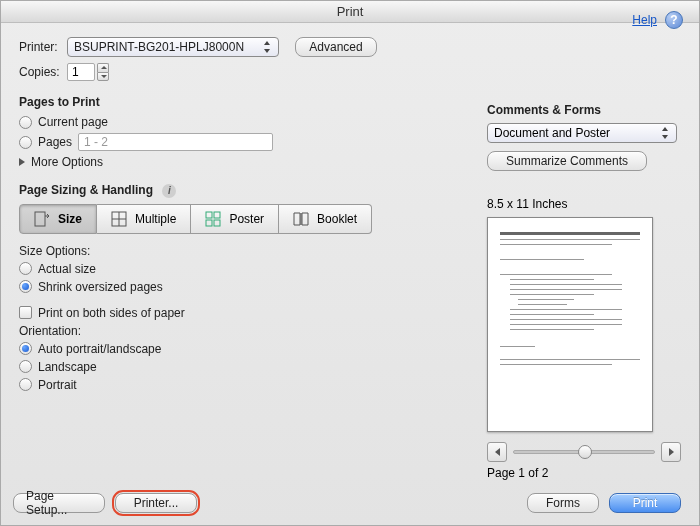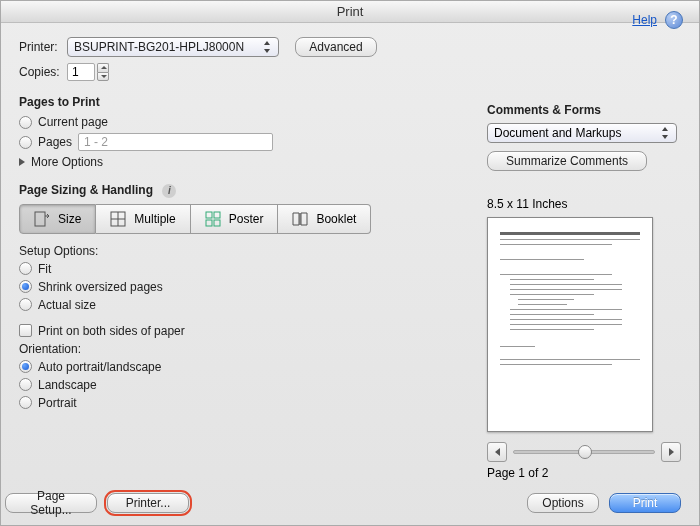--- a/index.html
+++ b/index.html
@@ -33,42 +33,42 @@
   .radio, .check { width:13px; height:13px; border:1px solid #888; background:linear-gradient(#fff,#e4e4e4); margin-right:6px; position:relative; box-shadow:inset 0 1px 0 rgba(255,255,255,0.7); }
   .radio { border-radius:50%; }
   .radio.selected::after { content:""; position:absolute; top:2px; left:2px; width:7px; height:7px; border-radius:50%; background:radial-gradient(circle at 30% 30%, #6aa8ff, #1b5bd0); }
   .check { border-radius:2px; }
   .pageinput { width:195px; height:18px; border:1px solid #aaa; border-radius:2px; background:#fff; font-size:12px; padding:4px 5px; color:#999; margin-left:6px; }
   .disclosure { display:flex; align-items:center; font-size:12px; color:#222; margin-top:4px; }
   .triangle-r { width:0; height:0; border-top:4px solid transparent; border-bottom:4px solid transparent; border-left:6px solid #555; margin-right:6px; }
   .info-i { display:inline-flex; width:14px; height:14px; border-radius:50%; background:#cfcfcf; color:#555; font-size:10px; font-style:italic; align-items:center; justify-content:center; margin-left:6px; font-weight:bold; }
   .seggroup { display:flex; margin-top:6px; }
   .segbtn { display:flex; align-items:center; gap:8px; height:30px; border:1px solid #9a9a9a; padding:0 14px; font-size:12px; background:linear-gradient(#fafafa,#e3e3e3); }
-  .segbtn.first { border-radius:4px 0 0 4px; }
+  .segbtn.first { border-radius:4px 0 0 4px;font-weight:bold; }
   .segbtn.mid { border-left:none; }
   .segbtn.last { border-left:none; border-radius:0 4px 4px 0; }
   .segbtn.sel { background:linear-gradient(#d6d6d6,#c5c5c5); box-shadow:inset 0 1px 3px rgba(0,0,0,0.25); }
   .segicon { width:16px; height:16px; display:inline-block; }
   .subhead { font-size:12px; color:#222; margin:10px 0 4px 0; }
   .right-col { position:absolute; top:80px; right:18px; width:194px; }
   .preview-box { width:166px; height:215px; border:1px solid #888; background:#fff; margin-top:6px; box-shadow:0 1px 2px rgba(0,0,0,0.25); position:relative; overflow:hidden; padding:10px 12px; }
   .preview-box .skel { height:2px; background:#666; margin:4px 0; }
   .preview-box .skel.short { width:60%; }
   .preview-box .skel.med { width:80%; }
   .preview-box .skel.full { width:100%; }
   .preview-box .skel.thin { height:1px; background:#999; }
   .preview-box .indent { margin-left:10px; }
   .slider-row { display:flex; align-items:center; gap:6px; margin:10px 0 4px 0; }
   .sqbtn { width:20px; height:20px; border:1px solid #9a9a9a; border-radius:3px; background:linear-gradient(#fafafa,#e0e0e0); display:flex; align-items:center; justify-content:center; font-size:10px; color:#333; }
   .sqbtn .tri-l { width:0;height:0;border-top:4px solid transparent;border-bottom:4px solid transparent;border-right:5px solid #555; }
   .sqbtn .tri-r { width:0;height:0;border-top:4px solid transparent;border-bottom:4px solid transparent;border-left:5px solid #555; }
   .slider { flex:1; height:4px; background:#c7c7c7; border-radius:2px; position:relative; border:1px solid #aaa; }
   .slider .thumb { position:absolute; left:46%; top:-6px; width:14px; height:14px; border-radius:50%; background:linear-gradient(#fff,#dcdcdc); border:1px solid #888; }
   .page-ind { font-size:12px; margin-top:2px; }
-  .footer { position:absolute; bottom:12px; left:4px; right:18px; display:flex; align-items:center;text-align:center; }
+  .footer { position:absolute; bottom:12px; left:12px; right:18px; display:flex; align-items:center; }
   .footer .spacer { flex:1; }
   .highlight { outline:2px solid #e2492f; outline-offset:1px; }
   svg { display:block; }
 </style>
 </head>
 <body>
 
 <div class="window">
   <div class="titlebar">Print</div>
 
@@ -153,32 +153,28 @@
       <div class="segbtn last">
         <span class="segicon">
           <svg viewBox="0 0 16 16">
               <path d="M1 2 H7 V14 H1 Z M9 2 H15 V14 H9 Z M8 2 V14" fill="none" stroke="#555"></path>
             </svg>
         </span>
         <span>Booklet</span>
       </div>
     </div>
 
-    <div class="subhead">Setup Options:</div>
-    <div class="radio-row">
-      <span class="radio"></span>
-      <span>Fit</span>
+    <div class="subhead">Size Options:</div>
+    <div class="radio-row">
+      <span class="radio"></span>
+      <span>Actual size</span>
     </div>
     <div class="radio-row">
       <span class="radio selected"></span>
       <span>Shrink oversized pages</span>
-    </div>
-    <div class="radio-row">
-      <span class="radio"></span>
-      <span>Actual size</span>
     </div>
 
     <div class="check-row" style="margin-top:12px">
       <span class="check"></span>
       <span>Print on both sides of paper</span>
     </div>
 
     <div class="subhead" style="margin-top:2px">Orientation:</div>
     <div class="radio-row">
       <span class="radio selected"></span>
@@ -189,21 +185,21 @@
       <span>Landscape</span>
     </div>
     <div class="radio-row">
       <span class="radio"></span>
       <span>Portrait</span>
     </div>
 
     <div class="right-col">
       <div class="section-title" style="margin-top:0">Comments &amp; Forms</div>
       <div class="select" style="width:190px">
-        <span>Document and Markups</span>
+        <span>Document and Poster</span>
         <span class="arrows"></span>
       </div>
       <div style="height:8px"></div>
       <div class="btn" style="width:160px">Summarize Comments</div>
 
       <div style="font-size:12px; margin-top:26px">8.5 x 11 Inches</div>
       <div class="preview-box">
         <div class="skel full" style="height:3px"></div>
         <div class="skel full thin"></div>
         <div class="skel med thin"></div>
@@ -241,18 +237,18 @@
           </div>
       </div>
       <div class="page-ind">Page 1 of 2</div>
     </div>
 
     <div class="footer">
       <div class="btn" style="width:92px">Page Setup...</div>
       <span style="width:10px"></span>
       <div class="btn highlight" style="width:82px">Printer...</div>
       <div class="spacer"></div>
-      <div class="btn" style="width:72px">Options</div>
+      <div class="btn" style="width:72px">Forms</div>
       <span style="width:10px"></span>
       <div class="btn default" style="width:72px">Print</div>
     </div>
   </div>
 </div>
 
 </body></html>

